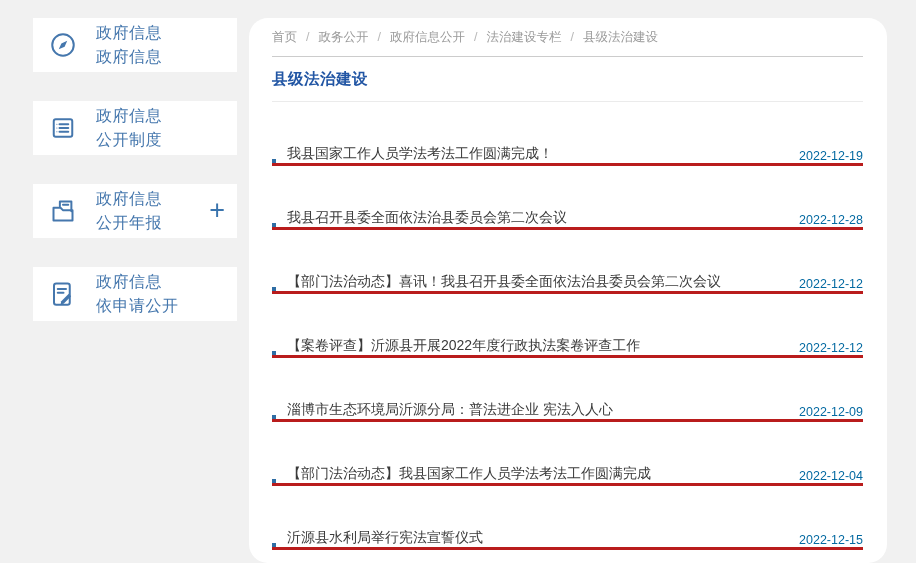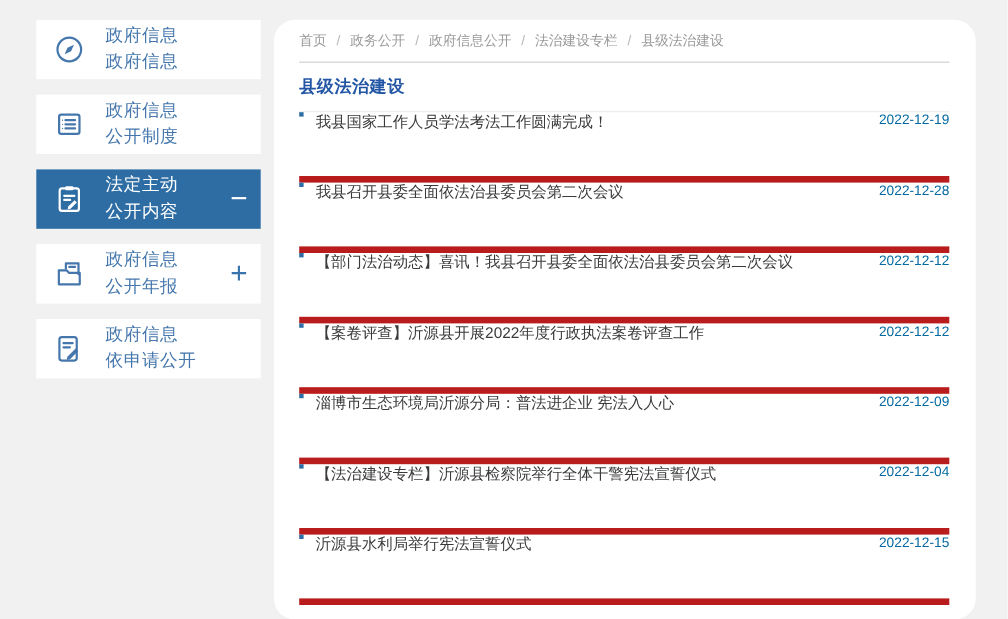--- a/index.html
+++ b/index.html
@@ -7,21 +7,21 @@
   body {
     position:relative;
     background:#f1f1f1;
     font-family:"Liberation Sans","DejaVu Sans",sans-serif;
     overflow:hidden;
   }
 
   
   .sidebar { position:absolute; left:33px; top:18px; width:204px; }
   .side-card {
-    height:54px; margin-bottom:14px; background:#ffffff; color:#4577ad;
+    height:54px; margin-bottom:29px; background:#ffffff; color:#4577ad;
     display:flex; align-items:center; position:relative; cursor:pointer;
   }
   .side-card .icon { width:30px; height:30px; margin:0 18px 0 15px; flex:0 0 auto; }
   .side-card .icon svg { width:100%; height:100%; display:block; }
   .side-card .label { font-size:16px; line-height:24px; letter-spacing:0.5px; }
   .side-card.active { background:#2e6da4; color:#ffffff; }
   .toggle {
     position:absolute; right:12px; top:50%; transform:translateY(-52%);
     font-size:27px; font-weight:400; color:#3a74ad; line-height:1;
   }
@@ -40,22 +40,22 @@
   .crumb { margin-right:9px; cursor:pointer; }
   .crumb-sep { margin-right:9px; color:#b8b8b8; }
   .section-head {
     height:45px; display:flex; align-items:center;
     border-bottom:1px solid #ebebeb;
   }
   .section-title { font-size:15.5px; font-weight:bold; color:#2256a4; letter-spacing:0.5px; }
 
   .news-list { list-style:none; }
   .news-row {
-    height:64px; border-bottom:6px solid #b91c1c;
-    display:flex; align-items:flex-start; cursor:pointer;
+    height:64px; border-bottom:3px solid #b91c1c;
+    display:flex; align-items:flex-end; cursor:pointer;
   }
   .bullet { width:4px; height:4px; background:#2e6da4; margin-right:11px; flex:0 0 auto; }
   .news-title {
     flex:1 1 auto; font-size:14px; color:#3a3a3a;
     white-space:nowrap; overflow:hidden; text-overflow:ellipsis;
   }
   .news-date { flex:0 0 auto; margin-left:14px; font-size:12.5px; color:#0369a1; }
 </style>
 </head>
 <body>
@@ -86,36 +86,20 @@
         <circle cx="7.1" cy="12" r="0.45" fill="currentColor" stroke="none"></circle>
         <circle cx="7.1" cy="15" r="0.45" fill="currentColor" stroke="none"></circle>
       </svg>
     </span>
     <span class="label">
       <span>政府信息</span><br>
       <span>公开制度</span>
     </span>
   </div>
 
-  <div class="side-card active">
-    <span class="icon">
-      <svg viewBox="0 0 24 24" fill="none" stroke="currentColor" stroke-width="1.6" stroke-linecap="round" stroke-linejoin="round">
-        <rect x="5" y="4.2" width="14" height="16.4" rx="1.8"></rect>
-        <rect x="9" y="2.6" width="6" height="3" rx="1" fill="currentColor" stroke="none"></rect>
-        <line x1="8.3" y1="9.6" x2="15.7" y2="9.6"></line>
-        <line x1="8.3" y1="12.6" x2="12.6" y2="12.6"></line>
-        <path d="M11.2 17.4 l4.6 -4.6 1.7 1.7 -4.6 4.6 -2.1 0.4 Z" fill="currentColor" stroke="none"></path>
-      </svg>
-    </span>
-    <span class="label">
-      <span>法定主动</span><br>
-      <span>公开内容</span>
-    </span>
-    <span class="toggle">−</span>
-  </div>
 
   <div class="side-card">
     <span class="icon">
       <svg viewBox="0 0 24 24" fill="none" stroke="currentColor" stroke-width="1.6" stroke-linecap="round" stroke-linejoin="round">
         <path d="M9.5 8.2 V4.4 h9.2 V12.2"></path>
         <line x1="12" y1="6.9" x2="16.2" y2="6.9"></line>
         <path d="M4.4 9.4 h5.6 l1.9 1.9 h7.7 V19.6 h-15.2 Z"></path>
       </svg>
     </span>
     <span class="label">
@@ -181,21 +165,21 @@
       <span class="news-title">【案卷评查】沂源县开展2022年度行政执法案卷评查工作</span>
       <span class="news-date">2022-12-12</span>
     </li>
     <li class="news-row">
       <span class="bullet"></span>
       <span class="news-title">淄博市生态环境局沂源分局：普法进企业 宪法入人心</span>
       <span class="news-date">2022-12-09</span>
     </li>
     <li class="news-row">
       <span class="bullet"></span>
-      <span class="news-title">【法治建设专栏】沂源县检察院举行全体干警宪法宣誓仪式</span>
+      <span class="news-title">【部门法治动态】我县国家工作人员学法考法工作圆满完成</span>
       <span class="news-date">2022-12-04</span>
     </li>
     <li class="news-row">
       <span class="bullet"></span>
       <span class="news-title">沂源县水利局举行宪法宣誓仪式</span>
       <span class="news-date">2022-12-15</span>
     </li>
   </ul>
 
 </main>

